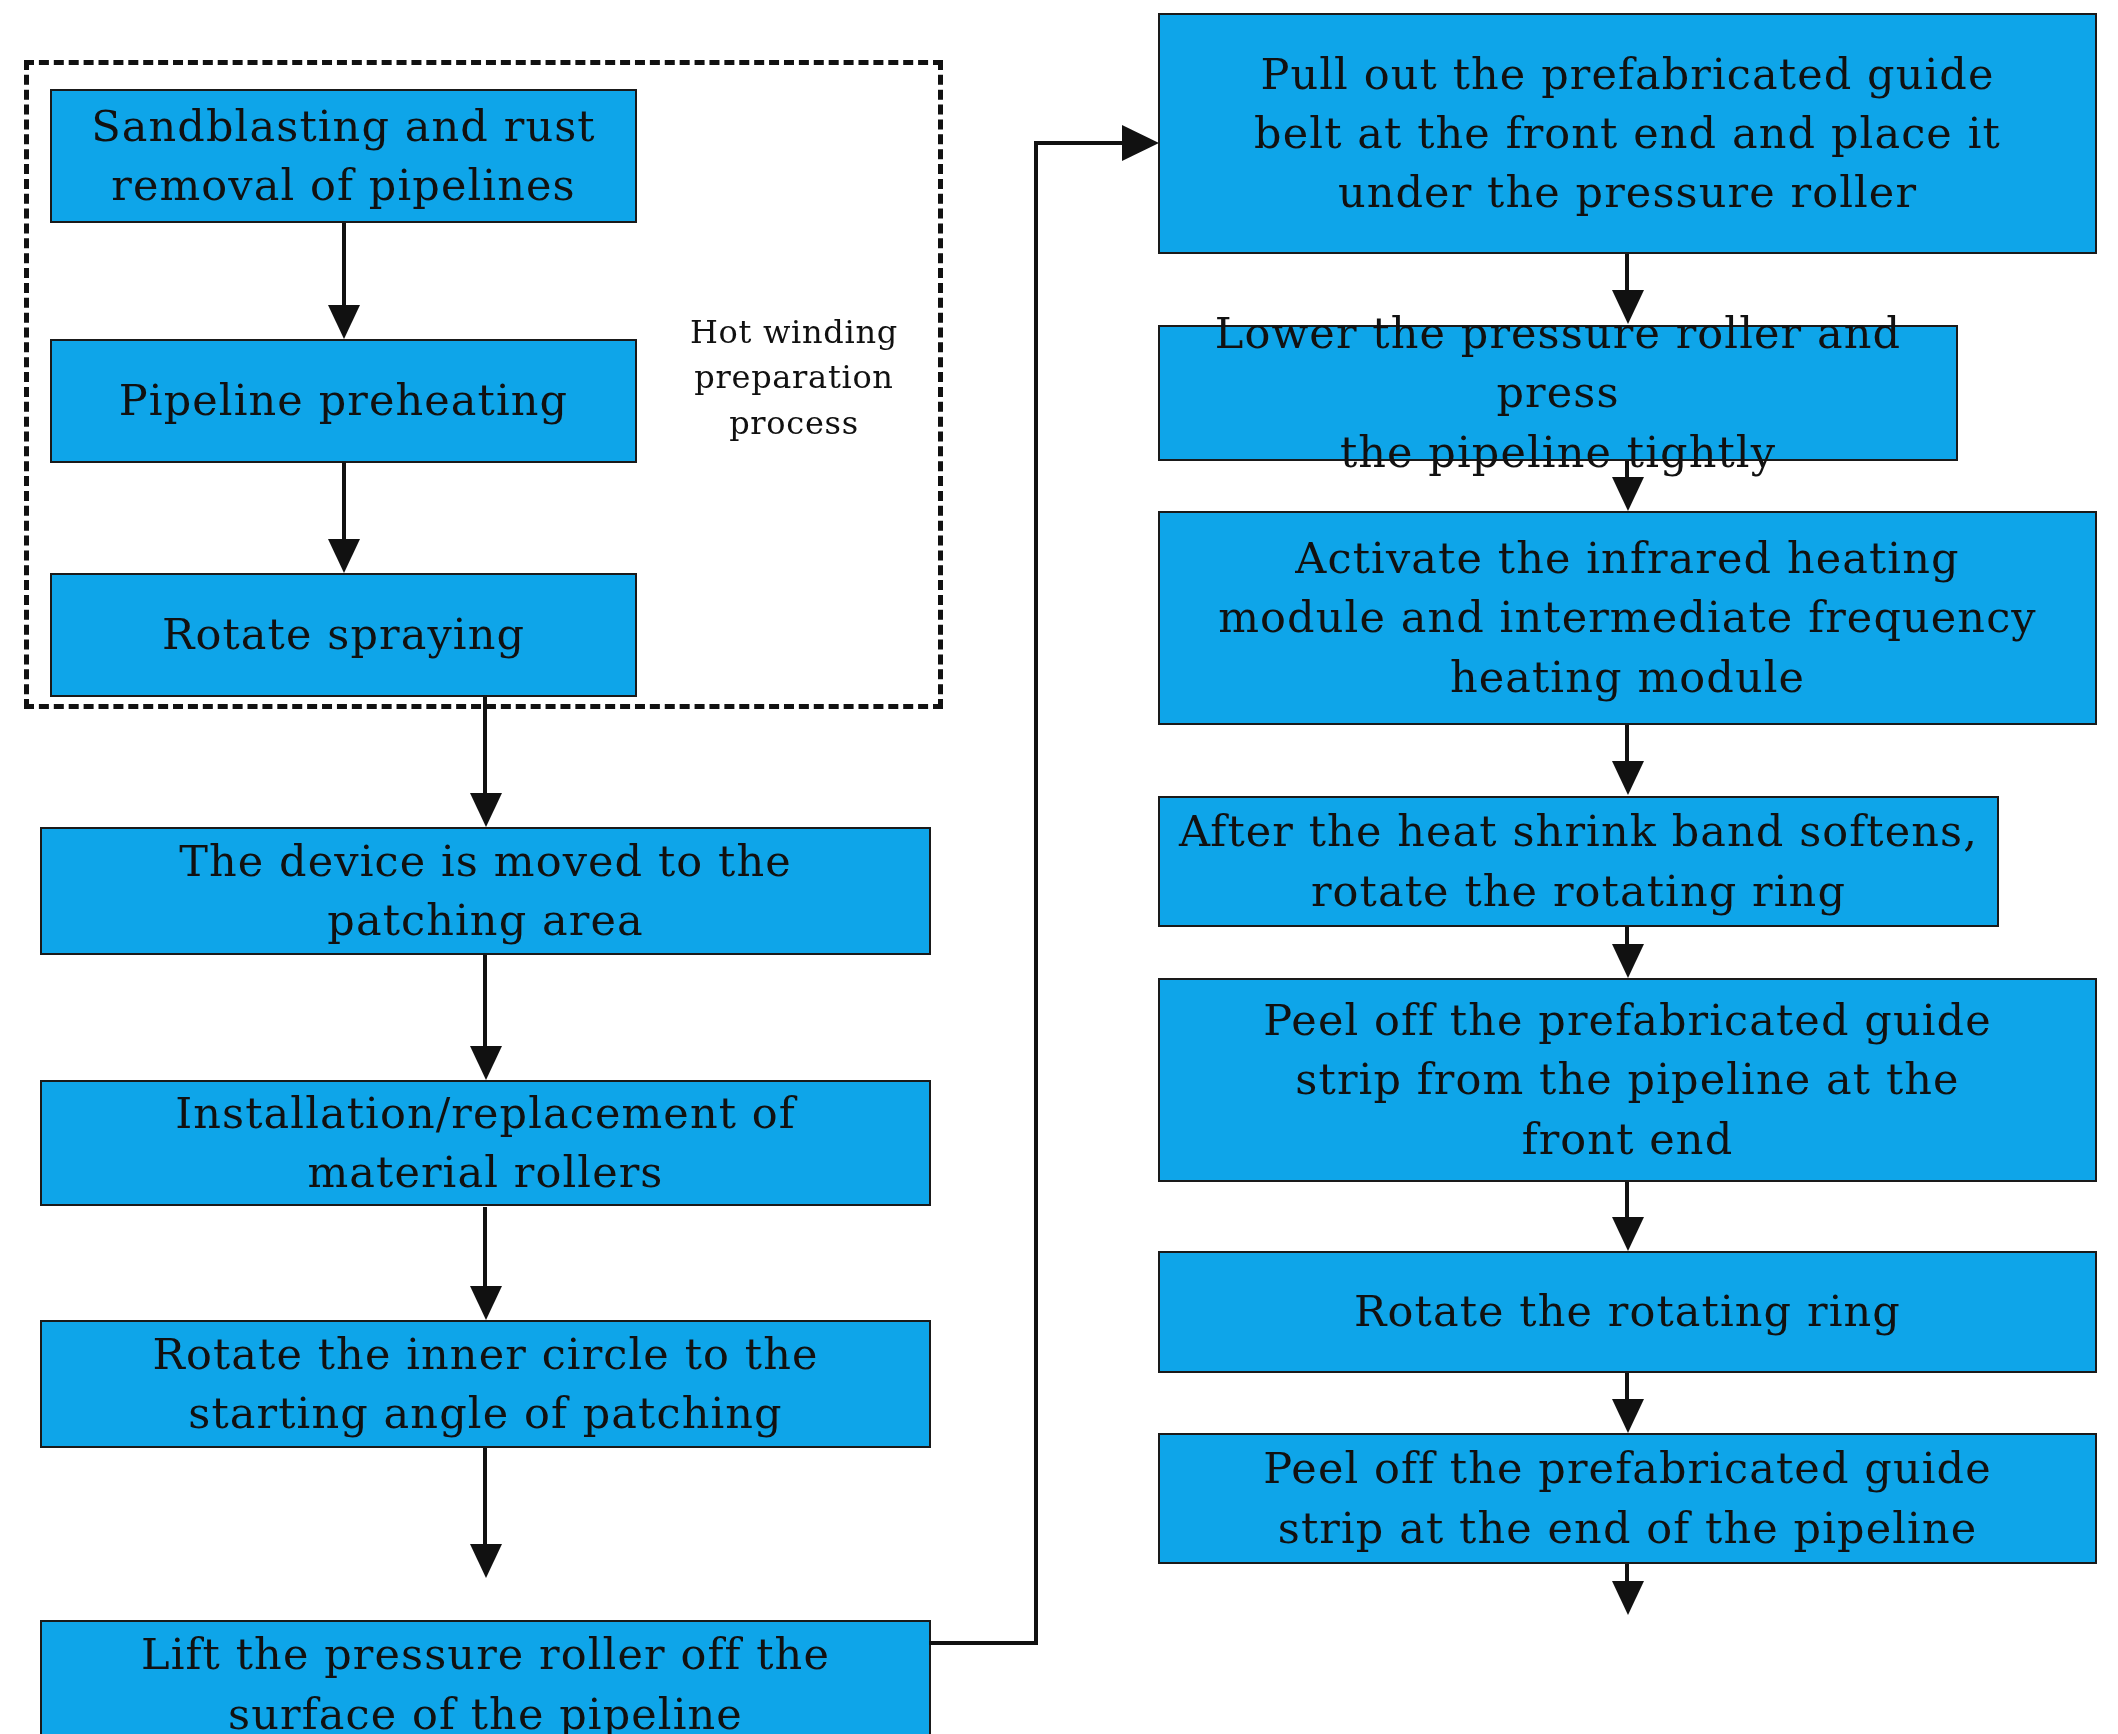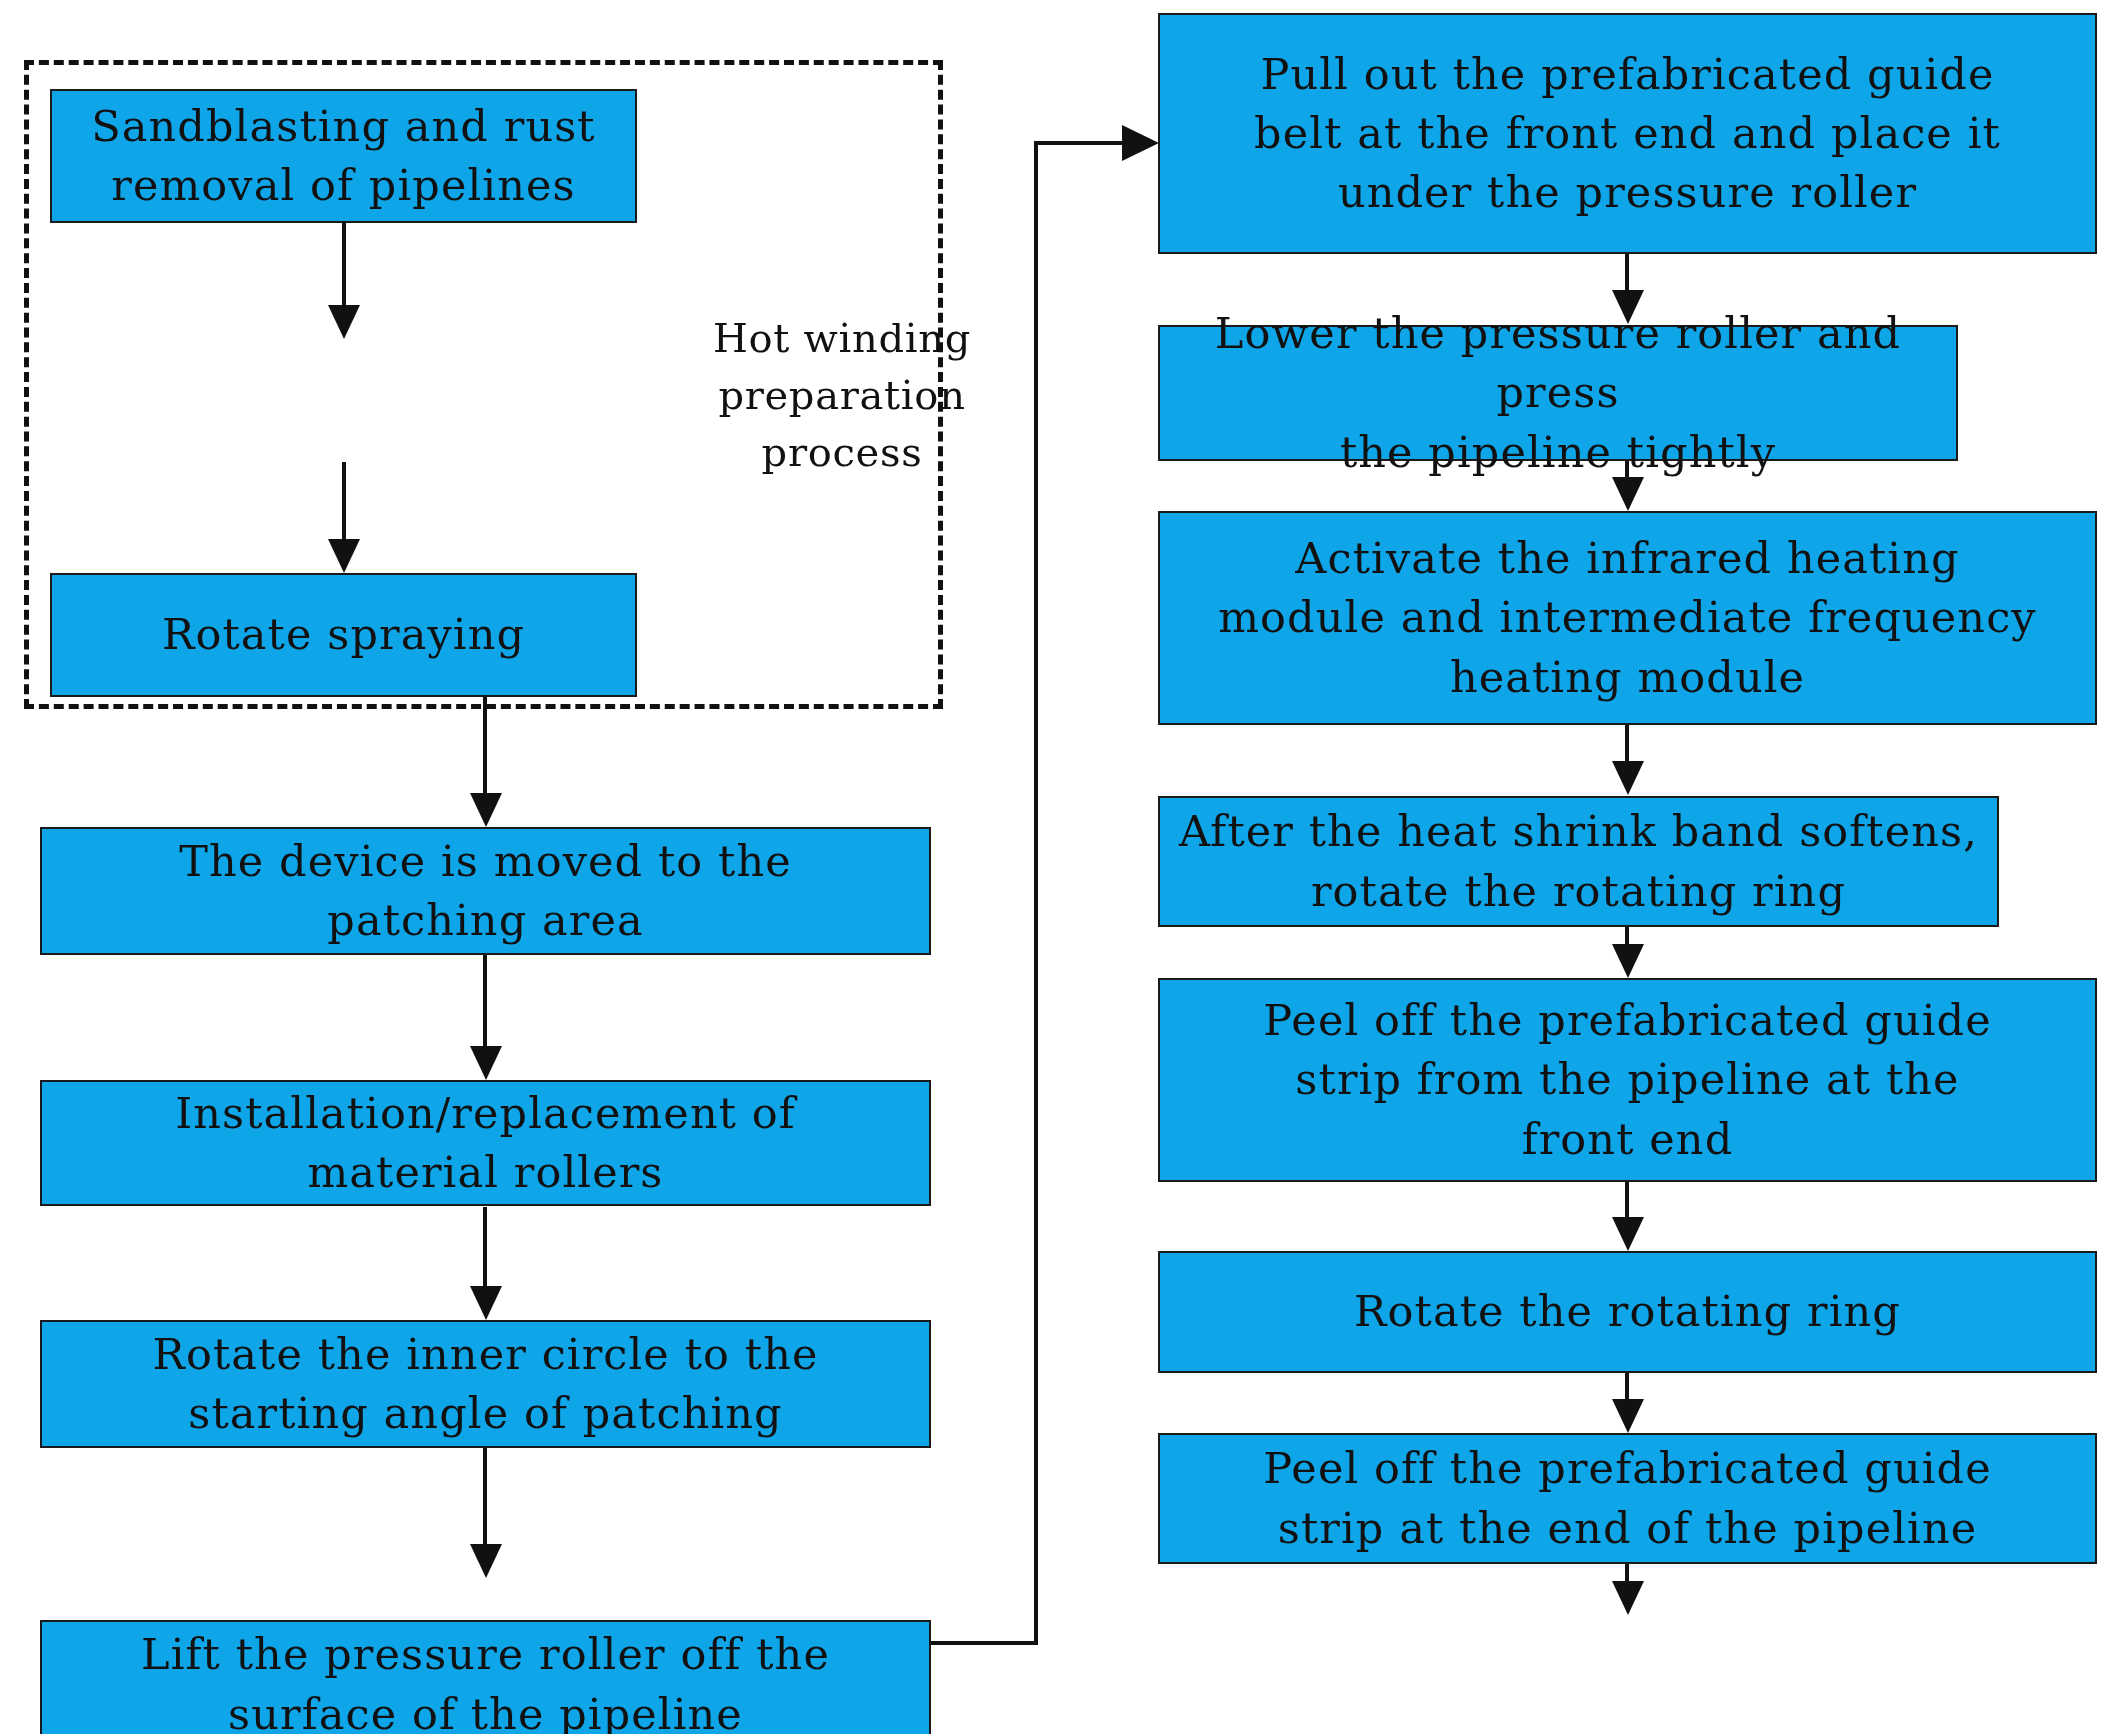--- a/index.html
+++ b/index.html
@@ -28,26 +28,25 @@
   }
   .group-dashed{
     position:absolute;
     box-sizing:border-box;
     border:5px dashed #111111;
     background:transparent;
   }
   .grp-label{
     position:absolute;
     color:#111111;
-    font-size:40px;
+    font-size:32px;
     line-height:1.42;
     text-align:center;
     letter-spacing:0.7px;
     white-space:pre-line;
-    margin-left:48px;
   }
   .vline{
     position:absolute;
     width:4.3px;
     background:#111111;
   }
   .hline{
     position:absolute;
     height:4.3px;
     background:#111111;
@@ -74,20 +73,21 @@
 
   <div class="group-dashed" style="left:24px;top:60px;width:919px;height:649px;"></div>
 
   <div class="grp-label" style="left:661px;top:310px;width:266px;">Hot winding
 preparation
 process</div>
 
   <div class="box" style="left:50px;top:89px;width:587px;height:134px;">Sandblasting and rust
 removal of pipelines</div>
 
+  <div class="box" style="left:50px;top:339px;width:587px;height:124px;">Pipeline preheating</div>
 
   <div class="box" style="left:50px;top:573px;width:587px;height:124px;">Rotate spraying</div>
 
   <div class="box" style="left:40px;top:827px;width:891px;height:128px;">The device is moved to the
 patching area</div>
 
   <div class="box" style="left:40px;top:1080px;width:891px;height:126px;">Installation/replacement of
 material rollers</div>
 
   <div class="box" style="left:40px;top:1320px;width:891px;height:128px;">Rotate the inner circle to the

